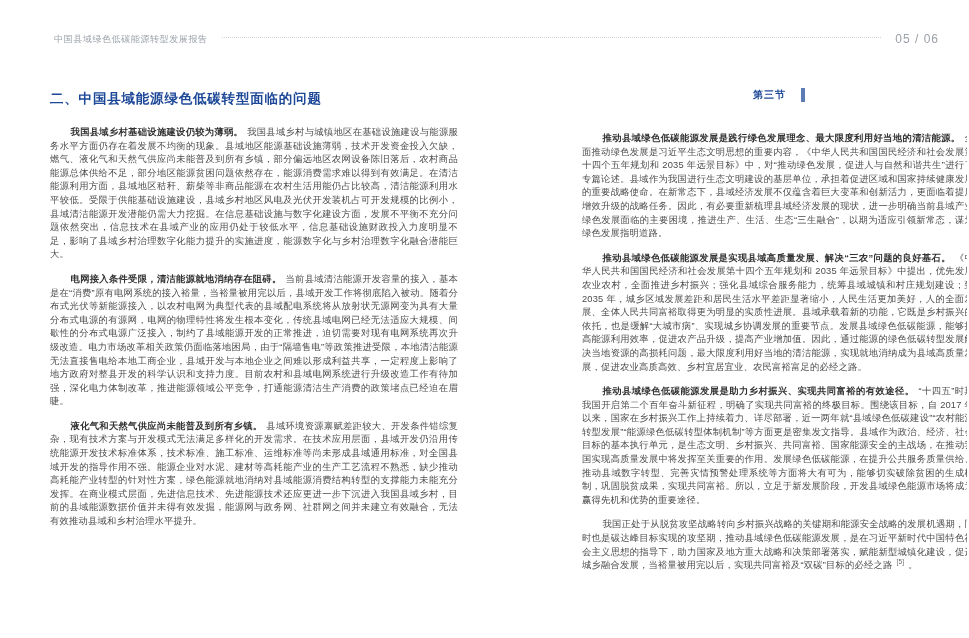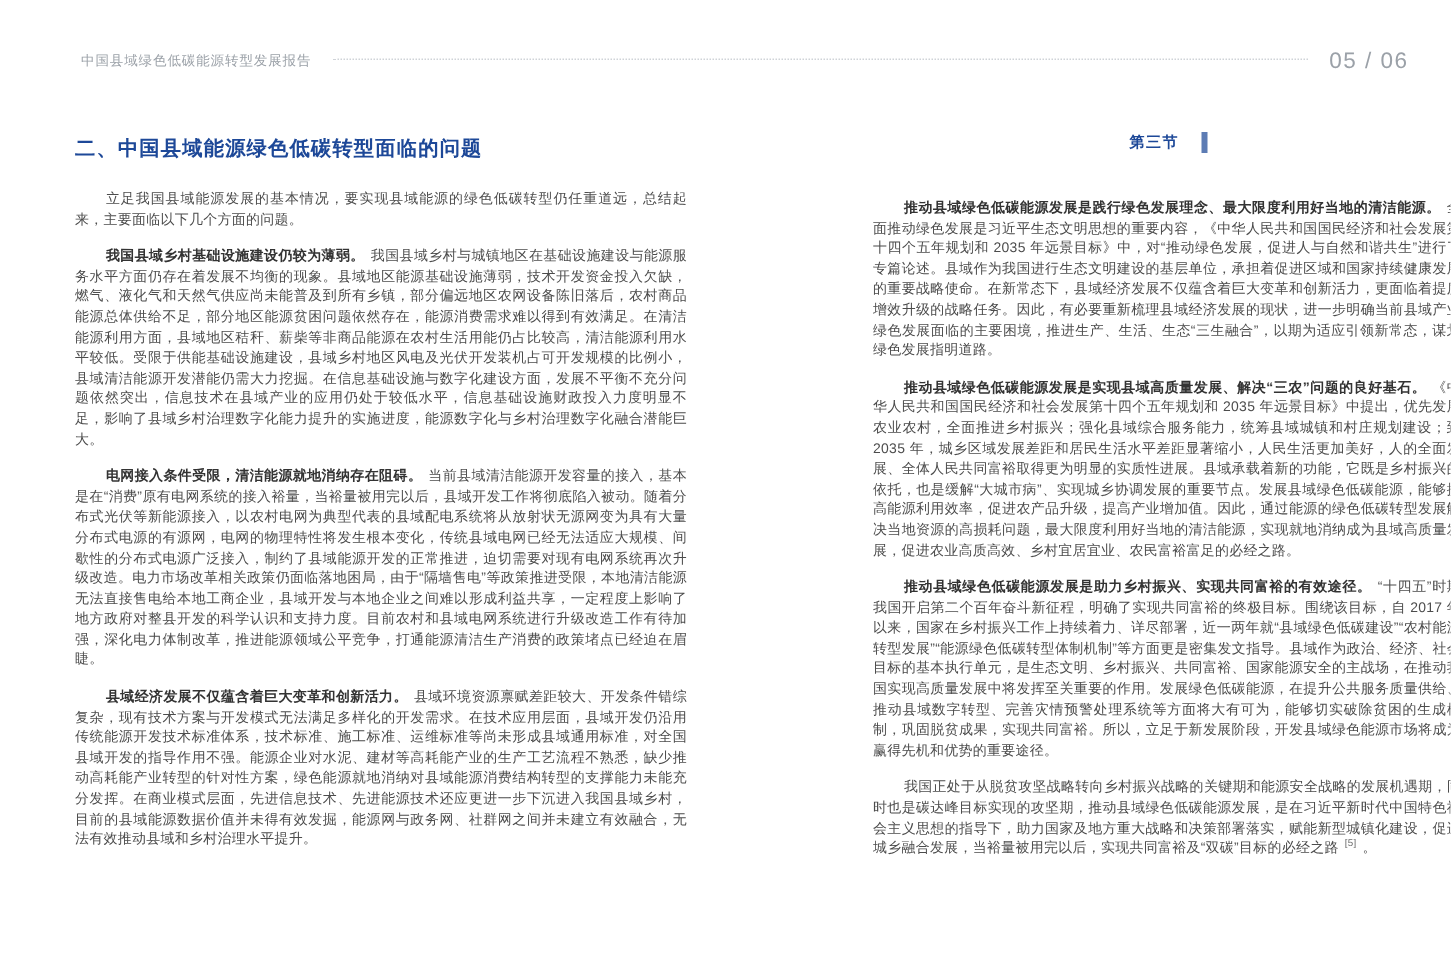--- a/index.html
+++ b/index.html
@@ -30,21 +30,21 @@
     letter-spacing: 0.6px;
     white-space: nowrap;
   }
   .running-header .rule {
     flex: 1;
     height: 0;
     border-top: 1px dotted #cfd3d8;
     margin-top: 1px;
   }
   .running-header .page-num {
-    font-size: 15px;
+    font-size: 12px;
     color: #9ba1a8;
     letter-spacing: 1px;
     white-space: nowrap;
   }
 
   
   .columns {
     position: absolute;
     top: 76px;
     left: 40px;
@@ -108,27 +108,26 @@
     <span class="doc-title">中国县域绿色低碳能源转型发展报告</span>
     <span class="rule"></span>
     <span class="page-num">05 / 06</span>
   </div>
 
   <div class="columns">
 
     <div class="col-left">
       <h2 class="left-section-title">二、中国县域能源绿色低碳转型面临的问题</h2>
 
-      <p class="body"><span>立足我国县域能源发展的基本情况，要实现县域能源的绿色低碳转型仍任重道远，总结起来，主要面临以下几个方面的问题。</span></p>
 
       <p class="body"><span class="lead">我国县域乡村基础设施建设仍较为薄弱。</span><span>我国县域乡村与城镇地区在基础设施建设与能源服务水平方面仍存在着发展不均衡的现象。县域地区能源基础设施薄弱，技术开发资金投入欠缺，燃气、液化气和天然气供应尚未能普及到所有乡镇，部分偏远地区农网设备陈旧落后，农村商品能源总体供给不足，部分地区能源贫困问题依然存在，能源消费需求难以得到有效满足。在清洁能源利用方面，县域地区秸秆、薪柴等非商品能源在农村生活用能仍占比较高，清洁能源利用水平较低。受限于供能基础设施建设，县域乡村地区风电及光伏开发装机占可开发规模的比例小，县域清洁能源开发潜能仍需大力挖掘。在信息基础设施与数字化建设方面，发展不平衡不充分问题依然突出，信息技术在县域产业的应用仍处于较低水平，信息基础设施财政投入力度明显不足，影响了县域乡村治理数字化能力提升的实施进度，能源数字化与乡村治理数字化融合潜能巨大。</span></p>
 
       <p class="body"><span class="lead">电网接入条件受限，清洁能源就地消纳存在阻碍。</span><span>当前县域清洁能源开发容量的接入，基本是在“消费”原有电网系统的接入裕量，当裕量被用完以后，县域开发工作将彻底陷入被动。随着分布式光伏等新能源接入，以农村电网为典型代表的县域配电系统将从放射状无源网变为具有大量分布式电源的有源网，电网的物理特性将发生根本变化，传统县域电网已经无法适应大规模、间歇性的分布式电源广泛接入，制约了县域能源开发的正常推进，迫切需要对现有电网系统再次升级改造。电力市场改革相关政策仍面临落地困局，由于“隔墙售电”等政策推进受限，本地清洁能源无法直接售电给本地工商企业，县域开发与本地企业之间难以形成利益共享，一定程度上影响了地方政府对整县开发的科学认识和支持力度。目前农村和县域电网系统进行升级改造工作有待加强，深化电力体制改革，推进能源领域公平竞争，打通能源清洁生产消费的政策堵点已经迫在眉睫。</span></p>
 
-      <p class="body"><span class="lead">县域经济发展不仅蕴含着巨大变革和创新活力。</span><span>县域环境资源禀赋差距较大、开发条件错综复杂，现有技术方案与开发模式无法满足多样化的开发需求。在技术应用层面，县域开发仍沿用传统能源开发技术标准体系，技术标准、施工标准、运维标准等尚未形成县域通用标准，对全国县域开发的指导作用不强。能源企业对水泥、建材等高耗能产业的生产工艺流程不熟悉，缺少推动高耗能产业转型的针对性方案，绿色能源就地消纳对县域能源消费结构转型的支撑能力未能充分发挥。在商业模式层面，先进信息技术、先进能源技术还应更进一步下沉进入我国县域乡村，目前的县域能源数据价值并未得有效发掘，能源网与政务网、社群网之间并未建立有效融合，无法有效推动县域和乡村治理水平提升。</span></p>
+      <p class="body"><span class="lead">液化气和天然气供应尚未能普及到所有乡镇。</span><span>县域环境资源禀赋差距较大、开发条件错综复杂，现有技术方案与开发模式无法满足多样化的开发需求。在技术应用层面，县域开发仍沿用传统能源开发技术标准体系，技术标准、施工标准、运维标准等尚未形成县域通用标准，对全国县域开发的指导作用不强。能源企业对水泥、建材等高耗能产业的生产工艺流程不熟悉，缺少推动高耗能产业转型的针对性方案，绿色能源就地消纳对县域能源消费结构转型的支撑能力未能充分发挥。在商业模式层面，先进信息技术、先进能源技术还应更进一步下沉进入我国县域乡村，目前的县域能源数据价值并未得有效发掘，能源网与政务网、社群网之间并未建立有效融合，无法有效推动县域和乡村治理水平提升。</span></p>
     </div>
 
     <div class="col-right">
       <h2 class="right-section-title">
         <span>第三节</span>
         <span class="vbar"></span>
       </h2>
 
       <p class="body"><span class="lead">推动县域绿色低碳能源发展是践行绿色发展理念、最大限度利用好当地的清洁能源。</span><span>全面推动绿色发展是习近平生态文明思想的重要内容，《中华人民共和国国民经济和社会发展第十四个五年规划和 2035 年远景目标》中，对“推动绿色发展，促进人与自然和谐共生”进行了专篇论述。县域作为我国进行生态文明建设的基层单位，承担着促进区域和国家持续健康发展的重要战略使命。在新常态下，县域经济发展不仅蕴含着巨大变革和创新活力，更面临着提质增效升级的战略任务。因此，有必要重新梳理县域经济发展的现状，进一步明确当前县域产业绿色发展面临的主要困境，推进生产、生活、生态“三生融合”，以期为适应引领新常态，谋划绿色发展指明道路。</span></p>
 

